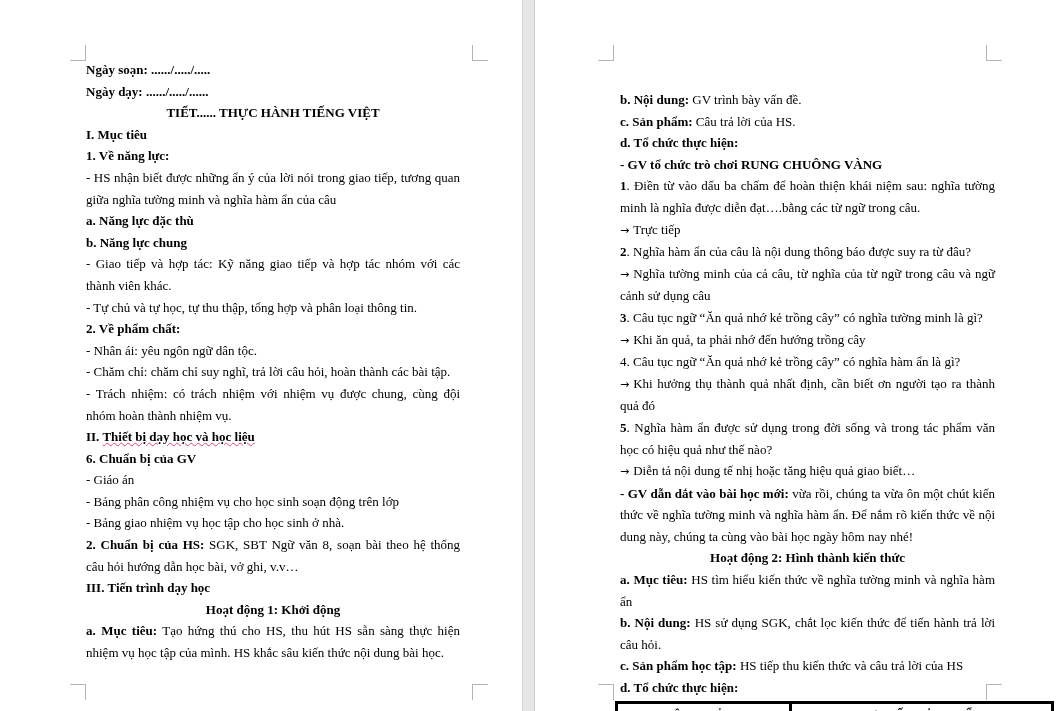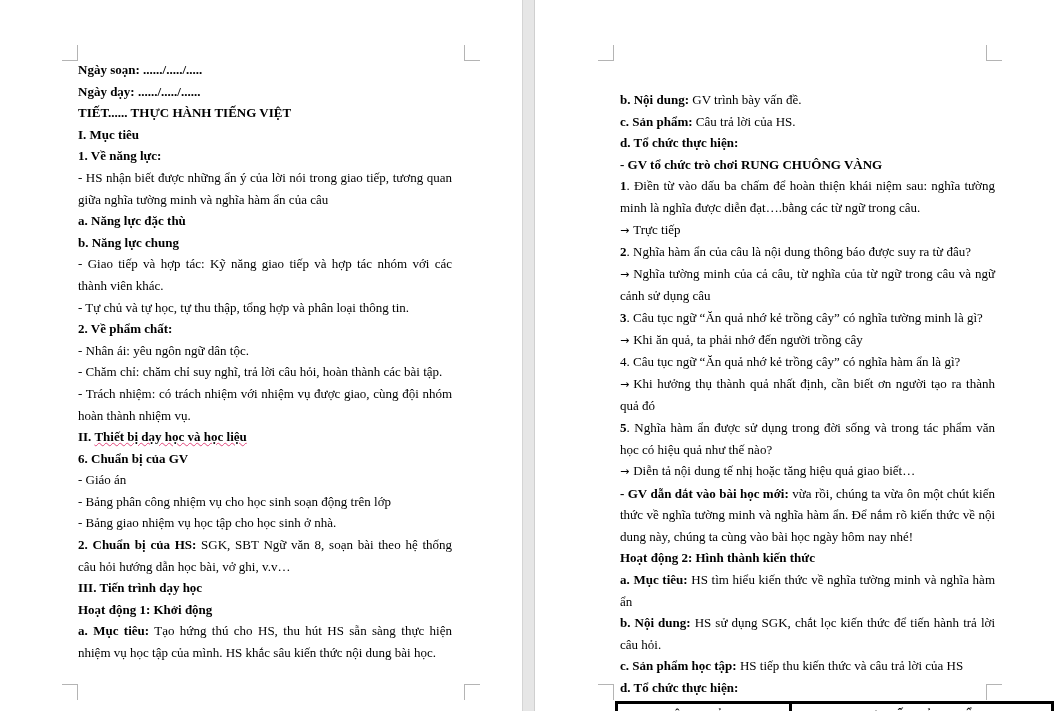--- a/index.html
+++ b/index.html
@@ -14,21 +14,21 @@
     position: relative;
     font-family: "Liberation Serif", "DejaVu Serif", serif;
     color: #000;
   }
   .page {
     position: absolute;
     top: 0;
     height: 711px;
     background: #ffffff;
   }
-  .page-left { left: 8px; width: 540px; }
+  .page-left { left: 16px; width: 540px; }
   .page-right { left: 535px; width: 522px; }
   .gutter {
     position: absolute;
     top: 0;
     left: 522px;
     width: 13px;
     height: 711px;
     background: #e6e6e6;
     border-left: 1px solid #d4d4d4;
     border-right: 1px solid #cfcfcf;
@@ -52,21 +52,21 @@
     position: absolute;
     top: 59px;
     font-size: 13px;
     line-height: 21.6px;
   }
   .page-left .content { left: 70px; width: 374px; }
   .page-right .content { left: 85px; width: 375px; margin-top: 30px; }
 
   .line { margin: 0; padding: 0; white-space: normal; text-align: justify; }
   .b { font-weight: bold; }
-  .center { text-align: left; }
+  .center { text-align: center; }
   .i { }
   .spell {
     text-decoration: underline;
     text-decoration-style: wavy;
     text-decoration-color: #e0457b;
     text-decoration-thickness: 1px;
   }
   .arrow { font-family: "DejaVu Sans", sans-serif; font-size: 11px; margin-right: 4px; }
 
   table.activity {
@@ -100,21 +100,21 @@
     <p class="line b">I. Mục tiêu</p>
     <p class="line b">1. Về năng lực:</p>
     <p class="line">- HS nhận biết được những ẩn ý của lời nói trong giao tiếp, tương quan giữa nghĩa tường minh và nghĩa hàm ẩn của câu</p>
     <p class="line b">a. Năng lực đặc thù</p>
     <p class="line b">b. Năng lực chung</p>
     <p class="line">- Giao tiếp và hợp tác: Kỹ năng giao tiếp và hợp tác nhóm với các thành viên khác.</p>
     <p class="line">- Tự chủ và tự học, tự thu thập, tổng hợp và phân loại thông tin.</p>
     <p class="line b">2. Về phẩm chất:</p>
     <p class="line">- Nhân ái: yêu ngôn ngữ dân tộc.</p>
     <p class="line">- Chăm chỉ: chăm chỉ suy nghĩ, trả lời câu hỏi, hoàn thành các bài tập.</p>
-    <p class="line">- Trách nhiệm: có trách nhiệm với nhiệm vụ được giao, cùng đội nhóm hoàn thành nhiệm vụ.</p>
+    <p class="line">- Trách nhiệm: có trách nhiệm với nhiệm vụ được chung, cùng đội nhóm hoàn thành nhiệm vụ.</p>
     <p class="line b"><span>II. </span><span class="spell">Thiết bị dạy học và học liệu</span></p>
     <p class="line b">6. Chuẩn bị của GV</p>
     <p class="line">- Giáo án</p>
     <p class="line">- Bảng phân công nhiệm vụ cho học sinh soạn động trên lớp</p>
     <p class="line">- Bảng giao nhiệm vụ học tập cho học sinh ở nhà.</p>
     <p class="line"><span class="b">2. Chuẩn bị của HS:</span><span> SGK, SBT Ngữ văn 8, soạn bài theo hệ thống câu hỏi hướng dẫn học bài, vở ghi, v.v…</span></p>
     <p class="line b">III. Tiến trình dạy học</p>
     <p class="line b center">Hoạt động 1: Khởi động</p>
     <p class="line"><span class="b">a. Mục tiêu:</span><span> Tạo hứng thú cho HS, thu hút HS sẵn sàng thực hiện nhiệm vụ học tập của mình. HS khắc sâu kiến thức nội dung bài học.</span></p>
   </div>
@@ -131,21 +131,21 @@
   <div class="content">
     <p class="line"><span class="b">b. Nội dung:</span><span> GV trình bày vấn đề.</span></p>
     <p class="line"><span class="b">c. Sản phẩm:</span><span> Câu trả lời của HS.</span></p>
     <p class="line b">d. Tổ chức thực hiện:</p>
     <p class="line b">- GV tổ chức trò chơi RUNG CHUÔNG VÀNG</p>
     <p class="line"><span class="b">1</span><span>. Điền từ vào dấu ba chấm để hoàn thiện khái niệm sau: nghĩa tường minh là nghĩa được diễn đạt….bằng các từ ngữ trong câu.</span></p>
     <p class="line"><span class="arrow">→</span><span>Trực tiếp</span></p>
     <p class="line"><span class="b">2</span><span>. Nghĩa hàm ẩn của câu là nội dung thông báo được suy ra từ đâu?</span></p>
     <p class="line"><span class="arrow">→</span><span>Nghĩa tường minh của cả câu, từ nghĩa của từ ngữ trong câu và ngữ cảnh sử dụng câu</span></p>
     <p class="line"><span class="b">3</span><span>. Câu tục ngữ “Ăn quả nhớ kẻ trồng cây” có nghĩa tường minh là gì?</span></p>
-    <p class="line"><span class="arrow">→</span><span>Khi ăn quả, ta phải nhớ đến người trồng cây</span></p>
+    <p class="line"><span class="arrow">→</span><span>Khi ăn quả, ta phải nhớ đến hướng trồng cây</span></p>
     <p class="line">4. Câu tục ngữ “Ăn quả nhớ kẻ trồng cây” có nghĩa hàm ẩn là gì?</p>
     <p class="line"><span class="arrow">→</span><span>Khi hưởng thụ thành quả nhất định, cần biết ơn người tạo ra thành quả đó</span></p>
     <p class="line"><span class="b">5</span><span>. Nghĩa hàm ẩn được sử dụng trong đời sống và trong tác phẩm văn học có hiệu quả như thế nào?</span></p>
     <p class="line"><span class="arrow">→</span><span>Diễn tả nội dung tế nhị hoặc tăng hiệu quả giao biết…</span></p>
     <p class="line i"><span class="b">- GV dẫn dắt vào bài học mới:</span><span> vừa rồi, chúng ta vừa ôn một chút kiến thức về nghĩa tường minh và nghĩa hàm ẩn. Để nắm rõ kiến thức về nội dung này, chúng ta cùng vào bài học ngày hôm nay nhé!</span></p>
     <p class="line b center">Hoạt động 2: Hình thành kiến thức</p>
     <p class="line"><span class="b">a. Mục tiêu:</span><span> HS tìm hiểu kiến thức về nghĩa tường minh và nghĩa hàm ẩn</span></p>
     <p class="line"><span class="b">b. Nội dung:</span><span> HS sử dụng SGK, chắt lọc kiến thức để tiến hành trả lời câu hỏi.</span></p>
     <p class="line"><span class="b">c. Sản phẩm học tập:</span><span> HS tiếp thu kiến thức và câu trả lời của HS</span></p>
     <p class="line b">d. Tổ chức thực hiện:</p>

